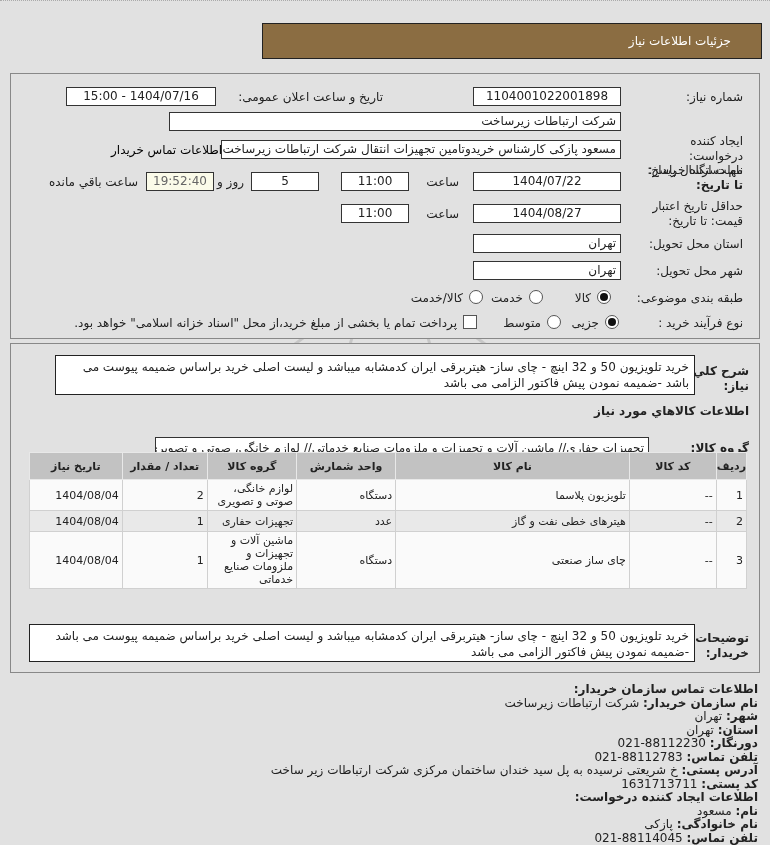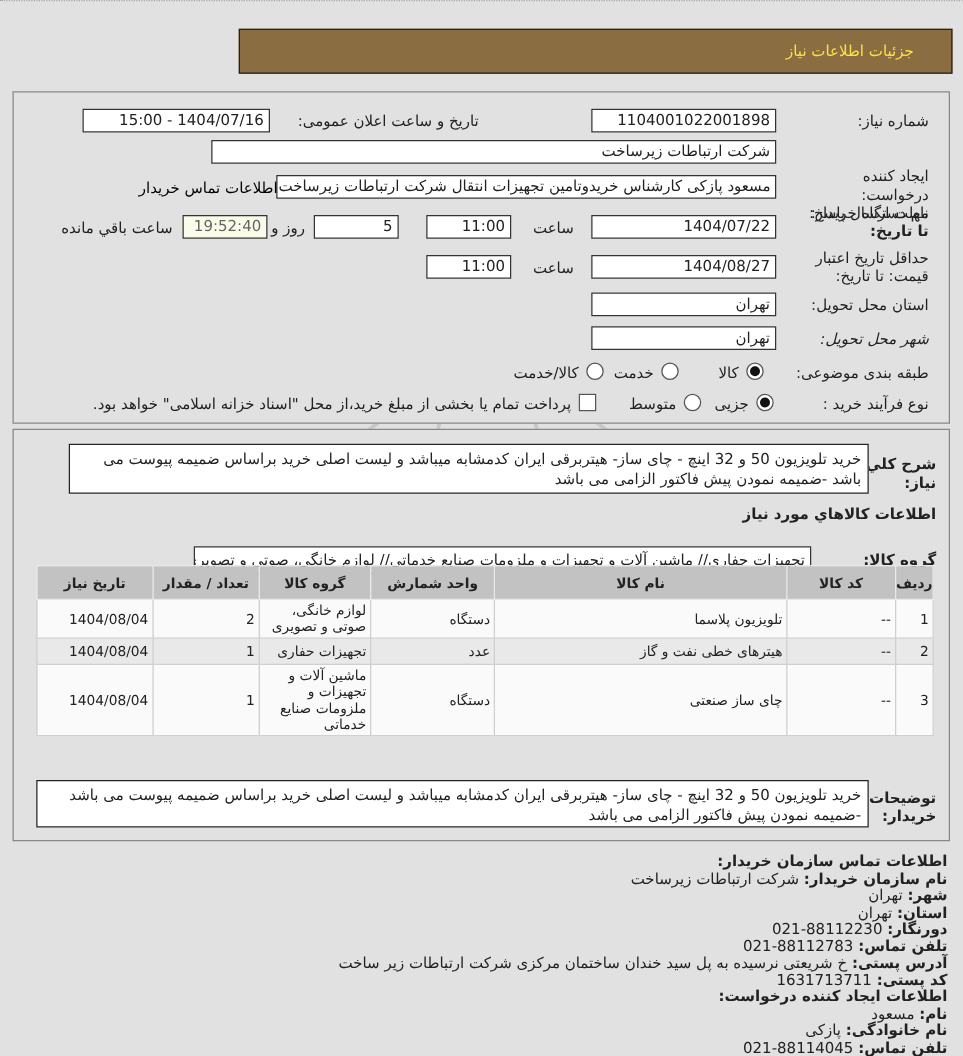--- a/index.html
+++ b/index.html
@@ -6,34 +6,34 @@
     body {
       width: 770px; height: 845px; overflow: hidden;
       background: #e1e1e1;
       font-family: "DejaVu Sans", sans-serif;
       font-size: 11px; color: #222;
       direction: rtl;
       position: relative;
     }
     .topline { position: absolute; top: 0; left: 0; right: 0; height: 2px; border-top: 1px dotted #aaa; }
     .header-bar {
-      position: absolute; top: 23px; left: 8px; width: 571px; right: 8px;
+      position: absolute; top: 23px; left: 8px; width: 500px; right: 8px;
       height: 36px; background: #8b6d42; border: 1px solid #222;
-      color: #fde047; font-size: 12px; line-height: 34px; padding-right: 30px;
+      color: #ffffff; font-size: 12px; line-height: 34px; padding-right: 30px;
     }
     .panel {
       position: absolute; left: 10px; right: 10px;
       border: 1px solid #888; background: #e1e1e1;
     }
     #panel1 { top: 73px; height: 266px; }
     #panel2 { top: 343px; height: 330px; }
     .lbl { position: absolute; font-size: 12px; color: #222; white-space: nowrap; line-height: 14px; }
     .box {
       position: absolute; background: #fff; border: 1px solid #333;
-      height: 19px; font-size: 12px; line-height: 17px; text-align: right;
+      height: 19px; font-size: 12px; line-height: 17px; text-align: center;
       white-space: nowrap; overflow: hidden; padding: 0 4px;
     }
     .box.right { text-align: right; }
     .box.yellow { background: #fbfbe9; color: #666; }
     .link { color: #000000; cursor: pointer; }
     .radio {
       position: absolute; width: 14px; height: 14px; border-radius: 50%;
       border: 1px solid #555; background: #fff;
     }
     .radio.on::after {
@@ -110,21 +110,21 @@
 
   <span class="lbl" style="right:16px;top:125px;">حداقل تاریخ اعتبار</span>
   <span class="lbl" style="right:16px;top:140px;">قیمت: تا تاریخ:</span>
   <div class="box" style="right:138px;top:130px;width:148px;">1404/08/27</div>
   <span class="lbl" style="right:300px;top:133px;">ساعت</span>
   <div class="box" style="right:350px;top:130px;width:68px;">11:00</div>
 
   <span class="lbl" style="right:16px;top:163px;">استان محل تحویل:</span>
   <div class="box right" style="right:138px;top:160px;width:148px;">تهران</div>
 
-  <span class="lbl" style="right:16px;top:190px;font-style:italic;">شهر محل تحویل:</span>
+  <span class="lbl" style="right:16px;top:190px;">شهر محل تحویل:</span>
   <div class="box right" style="right:138px;top:187px;width:148px;">تهران</div>
 
   <span class="lbl" style="right:16px;top:217px;">طبقه بندی موضوعی:</span>
   <div class="radio on" style="right:148px;top:216px;"></div>
   <span class="lbl" style="right:168px;top:217px;">کالا</span>
   <div class="radio" style="right:216px;top:216px;"></div>
   <span class="lbl" style="right:236px;top:217px;">خدمت</span>
   <div class="radio" style="right:276px;top:216px;"></div>
   <span class="lbl" style="right:296px;top:217px;">کالا/خدمت</span>
 

